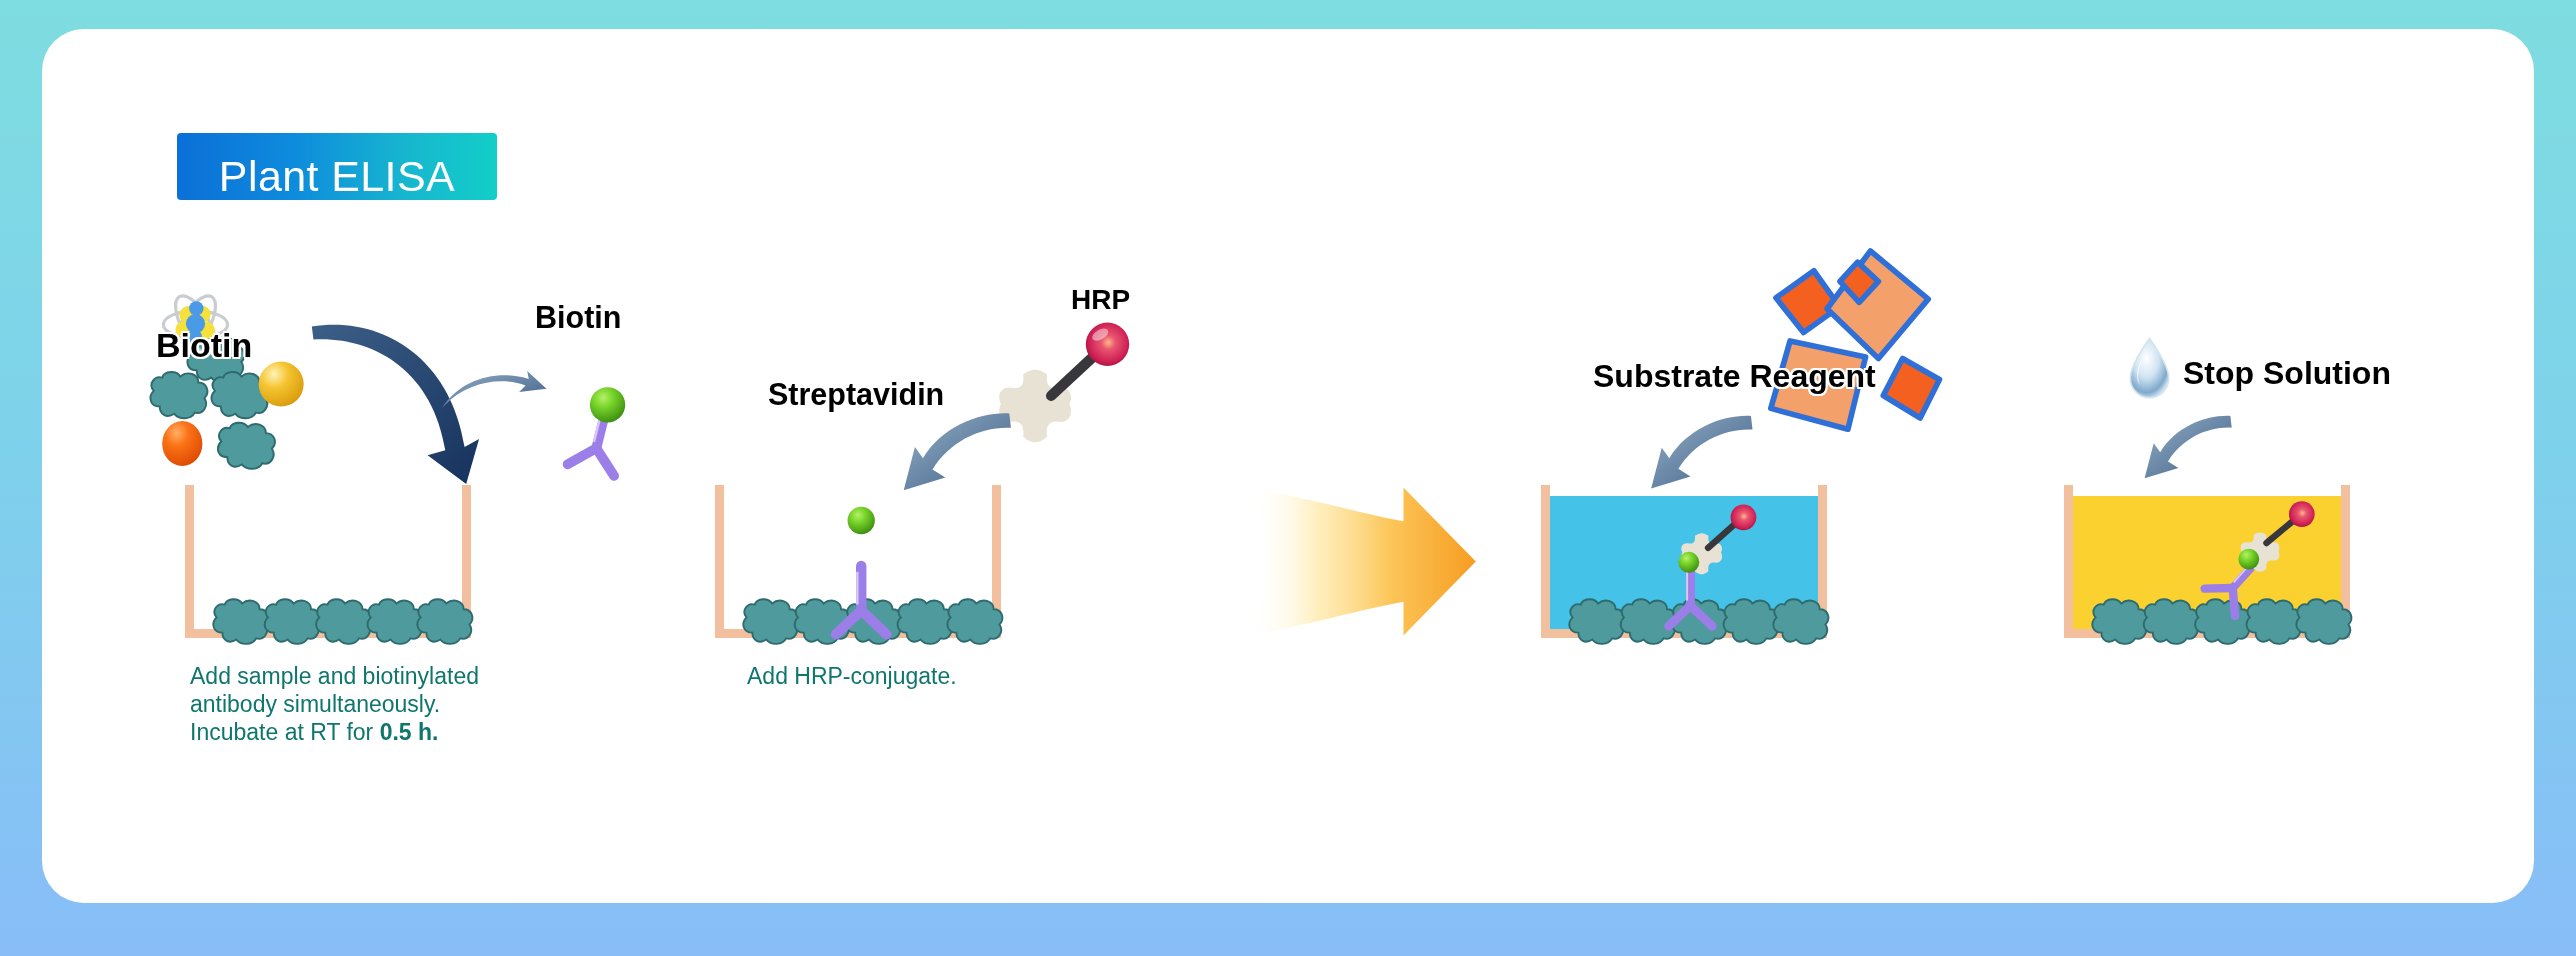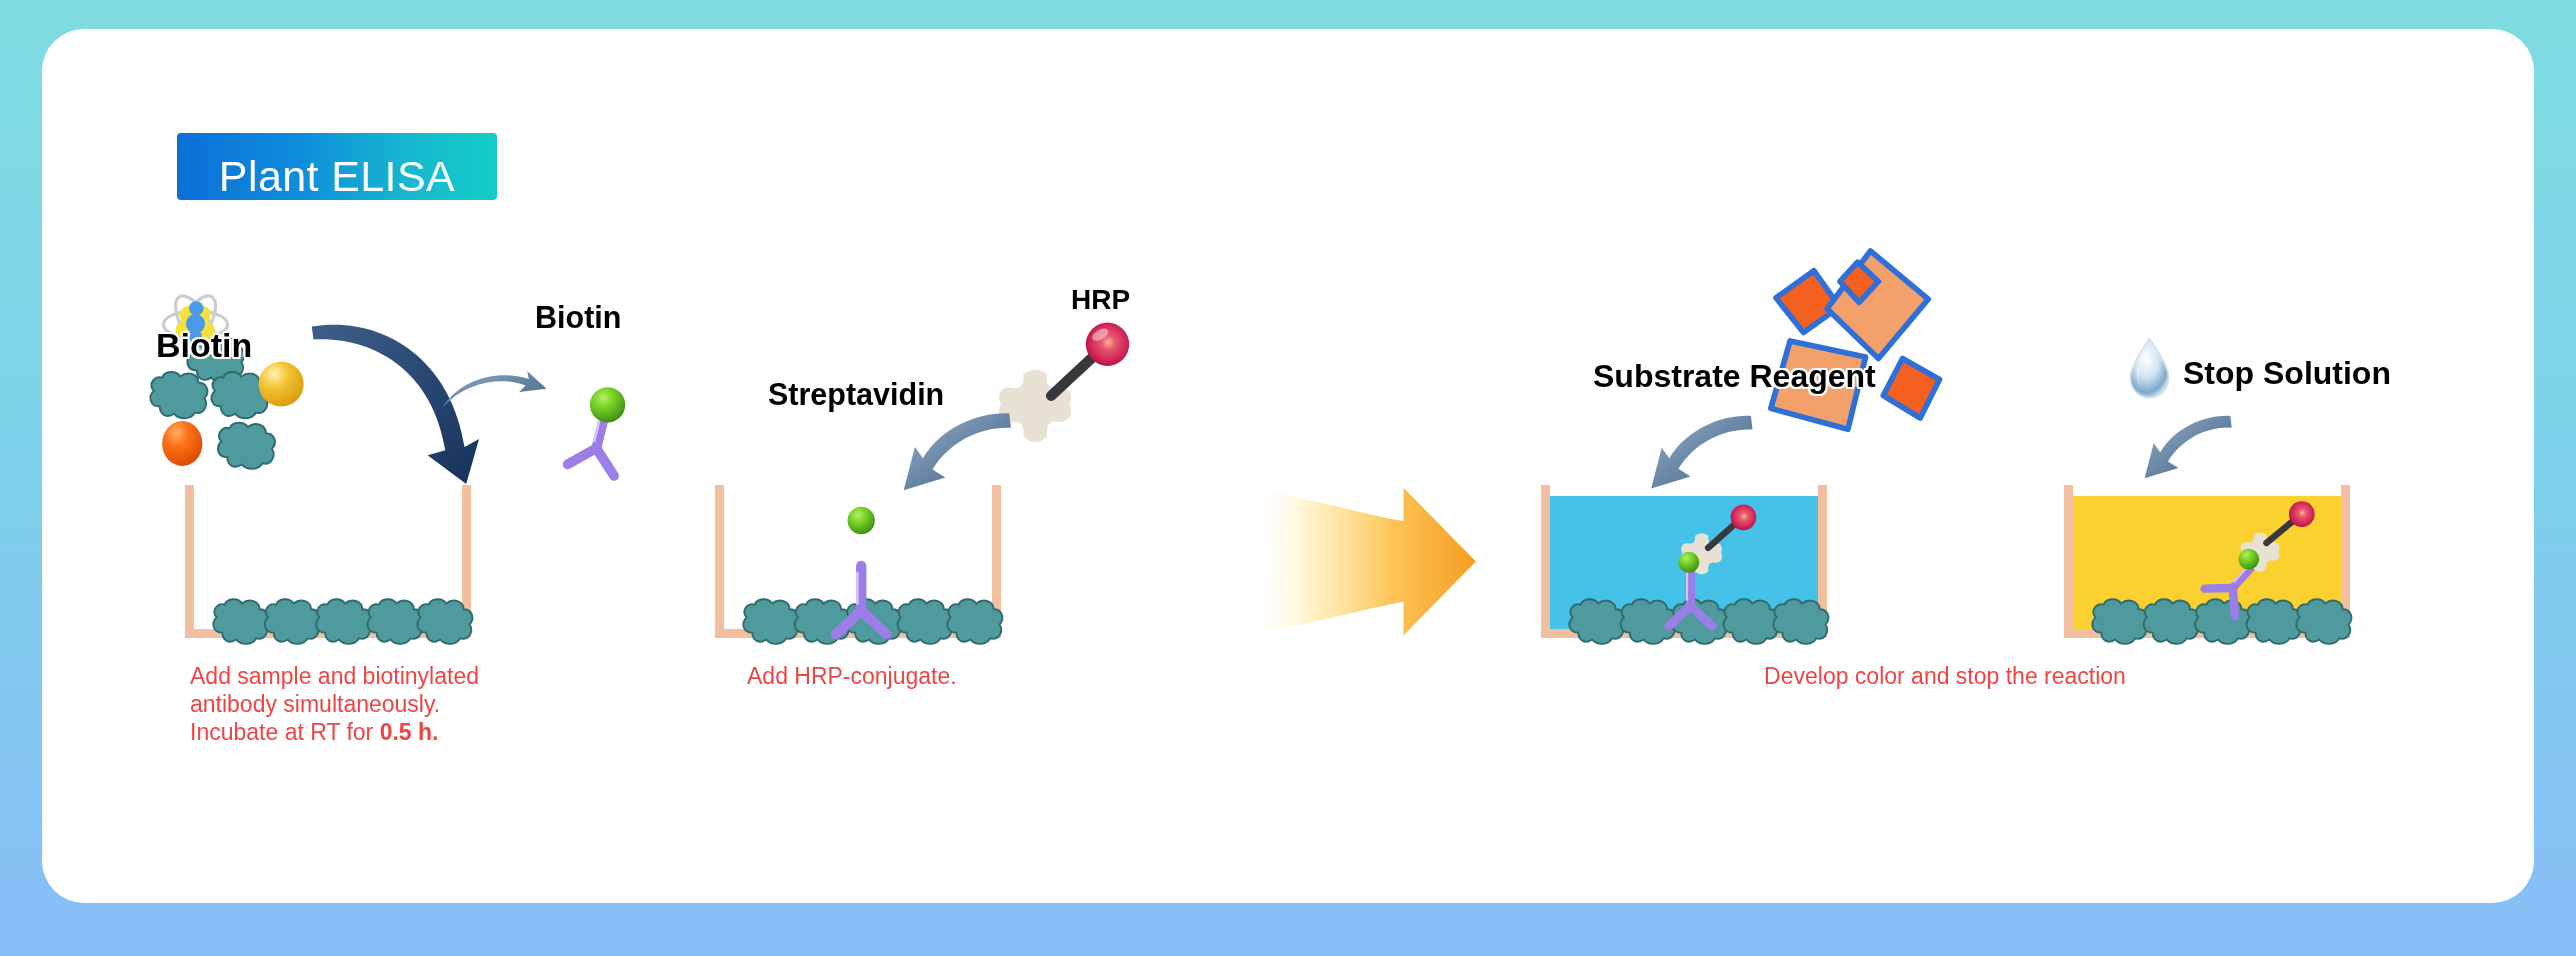--- a/index.html
+++ b/index.html
@@ -34,21 +34,21 @@
     font-family:"Liberation Sans", sans-serif; white-space:nowrap;
     line-height:1;
     text-shadow:
       1.6px 0 0 #fff, -1.6px 0 0 #fff, 0 1.6px 0 #fff, 0 -1.6px 0 #fff,
       1.6px 1.6px 0 #fff, -1.6px 1.6px 0 #fff, 1.6px -1.6px 0 #fff, -1.6px -1.6px 0 #fff,
       2.4px 0 0 #fff, -2.4px 0 0 #fff, 0 2.4px 0 #fff, 0 -2.4px 0 #fff;
   }
 
   
   .caption {
-    position:absolute; color:#ef4444; font-size:23px; line-height:1.22;
+    position:absolute; color:#0f766e; font-size:23px; line-height:1.22;
     font-family:"Liberation Sans", sans-serif; font-weight:400;
   }
   .caption b { font-weight:bold; }
 
   
   .well { position:absolute; }
   .well .wall-l, .well .wall-r, .well .floor { position:absolute; background:#f3c09f; }
   .well .wall-l { left:0; top:0; width:8.8px; bottom:0; }
   .well .wall-r { right:0; top:0; width:8.8px; bottom:0; }
   .well .floor  { left:0; right:0; bottom:0; height:8.8px; }
@@ -367,17 +367,16 @@
         <g transform="translate(244,84) scale(1.0)">
               <use href="#strepShape"></use>
             </g>
         <circle cx="230" cy="92" r="13" fill="url(#gGreen)"></circle>
         <line x1="252" y1="72" x2="288" y2="42" stroke="#38373c" stroke-width="8" stroke-linecap="round"></line>
         <circle cx="296" cy="36" r="16" fill="url(#gCrimson)"></circle>
       </svg>
     </div>
   </div>
 
-  <div class="caption" style="left:1499px; top:633px; width:808px; text-align:center;">Develop color and stop the reaction</div>
 
 </div>
 </div>
 
 
 </body></html>

